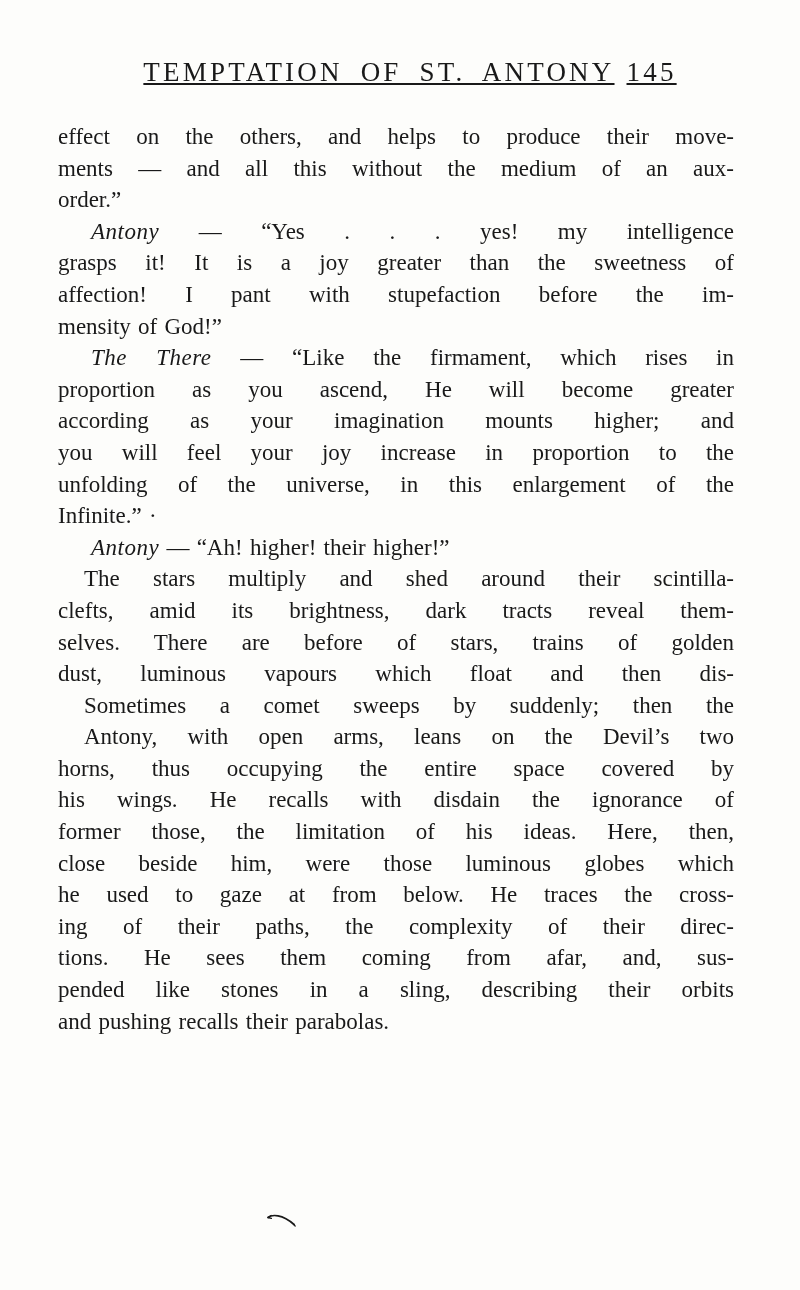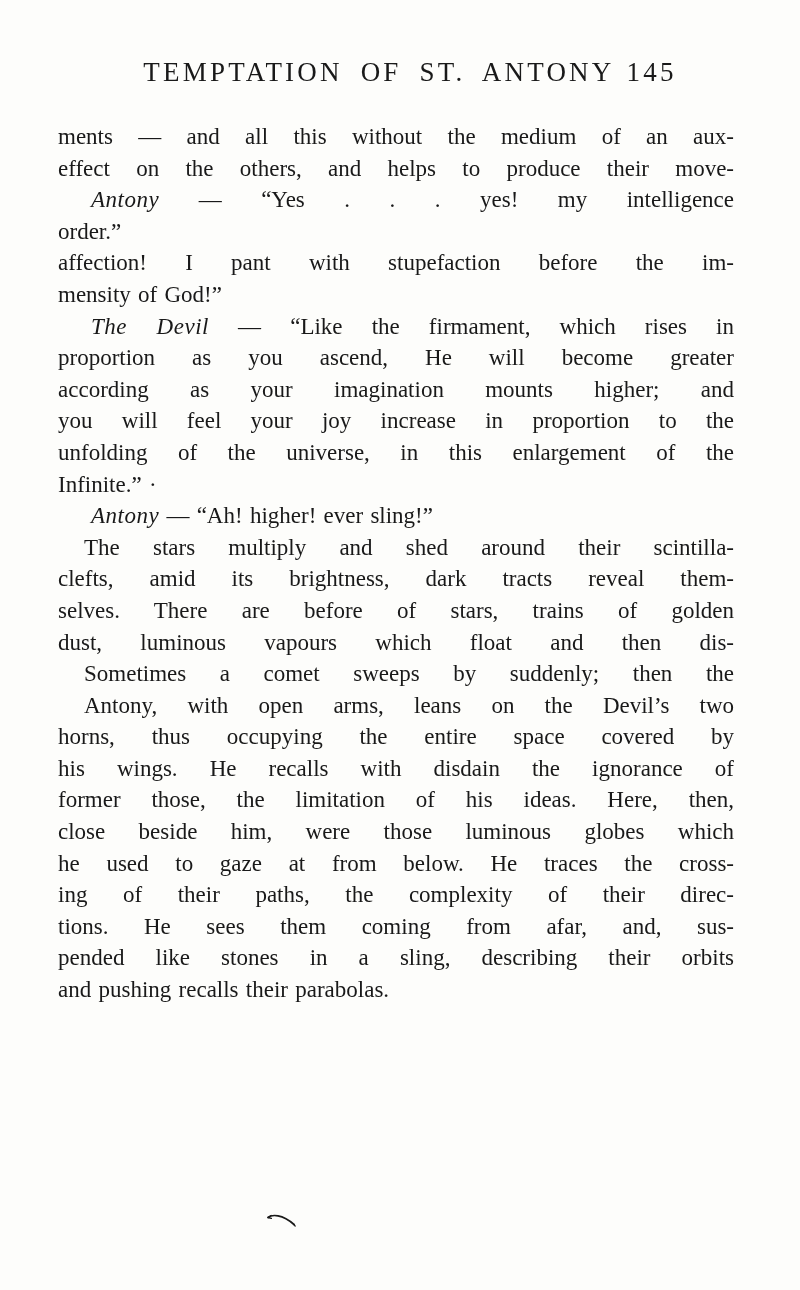--- a/index.html
+++ b/index.html
@@ -21,20 +21,21 @@
     position: absolute;
     top: 57px;
     left: 80px;
     width: 660px;
     text-align: center;
     font-size: 27px;
     letter-spacing: 3.2px;
     word-spacing: 8px;
     white-space: nowrap;
     font-variant-numeric: oldstyle-nums;
+    text-decoration: underline;
   }
   .running-head .pagenum {
     margin-left: 12px;
   }
   .text-block {
     position: absolute;
     top: 121px;
     left: 58px;
     width: 676px;
     font-size: 23px;
@@ -67,33 +68,34 @@
 </head>
 <body style="background: rgb(253, 253, 251);">
 
 <div class="page" style="color: rgb(25, 25, 25);">
 
   <div class="running-head">
     <span>TEMPTATION OF ST. ANTONY</span><span class="pagenum">145</span>
   </div>
 
   <div class="text-block" id="text-block">
+      <div class="line">effect on the others, and helps to produce their move-</div>
       <div class="line">ments — and all this without the medium of an aux-</div>
-      <div class="line">effect on the others, and helps to produce their move-</div>
+      <div class="line last">order.”</div>
       <div class="line indent-dialogue"><i>Antony</i> <span>— “Yes . . . yes! my intelligence</span></div>
-      <div class="line last">order.”</div>
+      <div class="line">grasps it! It is a joy greater than the sweetness of</div>
       <div class="line">affection! I pant with stupefaction before the im-</div>
       <div class="line last">mensity of God!”</div>
-      <div class="line indent-dialogue"><i>The Devil</i> <span>— “Like the firmament, which rises in</span></div>
+      <div class="line indent-dialogue"><i>The There</i> <span>— “Like the firmament, which rises in</span></div>
       <div class="line">proportion as you ascend, He will become greater</div>
       <div class="line">according as your imagination mounts higher; and</div>
       <div class="line">you will feel your joy increase in proportion to the</div>
       <div class="line">unfolding of the universe, in this enlargement of the</div>
       <div class="line last">Infinite.” ·</div>
-      <div class="line last indent-dialogue"><i>Antony</i> <span>— “Ah! higher! ever sling!”</span></div>
+      <div class="line last indent-dialogue"><i>Antony</i> <span>— “Ah! higher! their higher!”</span></div>
       <div class="line indent">The stars multiply and shed around their scintilla-</div>
       <div class="line">clefts, amid its brightness, dark tracts reveal them-</div>
       <div class="line">selves. There are before of stars, trains of golden</div>
       <div class="line">dust, luminous vapours which float and then dis-</div>
       <div class="line indent">Sometimes a comet sweeps by suddenly; then the</div>
       <div class="line indent">Antony, with open arms, leans on the Devil’s two</div>
       <div class="line">horns, thus occupying the entire space covered by</div>
       <div class="line">his wings. He recalls with disdain the ignorance of</div>
       <div class="line">former those, the limitation of his ideas. Here, then,</div>
       <div class="line">close beside him, were those luminous globes which</div>

